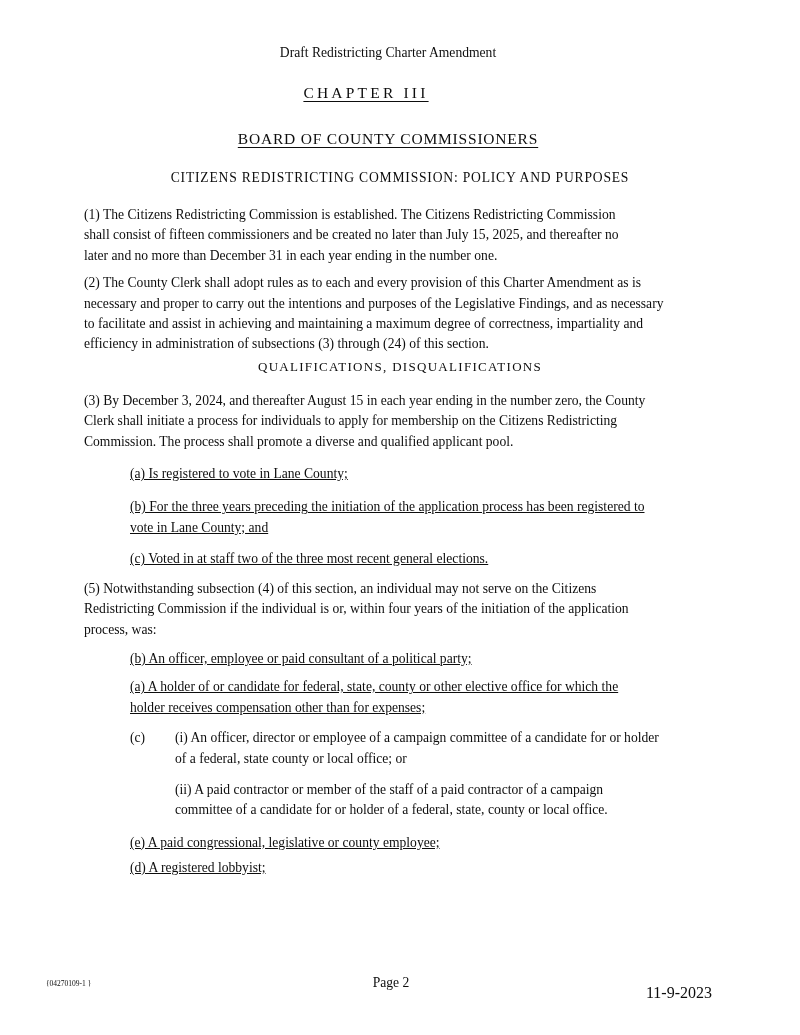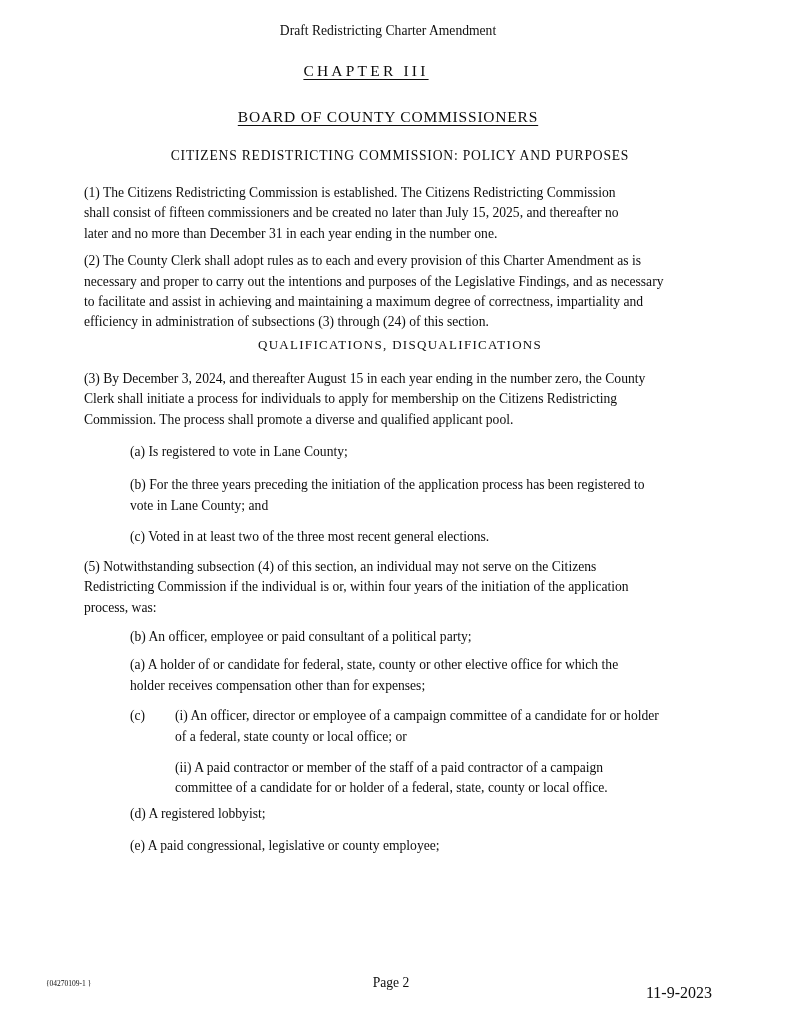--- a/index.html
+++ b/index.html
@@ -12,21 +12,21 @@
     height: 1035px;
     overflow: hidden;
     font-family: "Liberation Serif", "DejaVu Serif", serif;
     color: #0d0d0d;
   }
   .page {
     position: relative;
     width: 800px;
     height: 1035px;
     box-sizing: border-box;
-    padding-top: 23px;
+    padding-top: 45px;
     background: #ffffff;
   }
   .center { text-align: center; position: relative; }
   .doc-title {
     font-size: 13.6px;
     line-height: 16px;
     left: -12px;
   }
   .chapter-heading {
     margin-top: 23px;
@@ -60,21 +60,21 @@
     letter-spacing: 1.3px;
     left: 0;
   }
   .content {
     margin-left: 84px;
     margin-right: 36px;
     font-size: 13.6px;
     line-height: 20.4px;
   }
   .para { white-space: pre-line; }
-  .indent1 { margin-left: 46px; }
+  .indent1 { margin-left: 46px; text-decoration: underline; }
   .indent2 { margin-left: 91px; }
   .c-row { display: flex; margin-left: 46px; }
   .c-label { flex: 0 0 45px; width: 45px; }
   .mt19 { margin-top: 19px; }
   .mt13 { margin-top: 13px; }
   .mt12 { margin-top: 12px; }
   .mt11 { margin-top: 11px; }
   .mt10 { margin-top: 10px; }
   .mt9  { margin-top: 9px; }
   .mt8  { margin-top: 8px; }
@@ -136,43 +136,43 @@
     <div class="para mt16">(3) By December 3, 2024, and thereafter August 15 in each year ending in the number zero, the County
 Clerk shall initiate a process for individuals to apply for membership on the Citizens Redistricting
 Commission. The process shall promote a diverse and qualified applicant pool.</div>
 
 
     <div class="para indent1 mt12">(a) Is registered to vote in Lane County;</div>
 
     <div class="para indent1 mt13">(b) For the three years preceding the initiation of the application process has been registered to
 vote in Lane County; and</div>
 
-    <div class="para indent1 mt11">(c) Voted in at least two of the three most recent general elections.</div>
+    <div class="para indent1 mt11">(c) Voted in at staff two of the three most recent general elections.</div>
 
     <div class="para mt9">(5) Notwithstanding subsection (4) of this section, an individual may not serve on the Citizens
 Redistricting Commission if the individual is or, within four years of the initiation of the application
 process, was:</div>
 
     <div class="para indent1 mt9">(b) An officer, employee or paid consultant of a political party;</div>
 
     <div class="para indent1 mt8">(a) A holder of or candidate for federal, state, county or other elective office for which the
 holder receives compensation other than for expenses;</div>
 
     <div class="c-row mt10">
       <span class="c-label">(c)</span>
       <span class="para">(i) An officer, director or employee of a campaign committee of a candidate for or holder
 of a federal, state county or local office; or</span>
     </div>
 
     <div class="para indent2 mt11">(ii) A paid contractor or member of the staff of a paid contractor of a campaign
 committee of a candidate for or holder of a federal, state, county or local office.</div>
 
+    <div class="para indent1 mt12">(e) A paid congressional, legislative or county employee;</div>
+
     <div class="para indent1 mt5">(d) A registered lobbyist;</div>
-
-    <div class="para indent1 mt12">(e) A paid congressional, legislative or county employee;</div>
 
 
   </div>
 
   <div class="footer-docid">{04270109-1 }</div>
   <div class="footer-page">Page 2</div>
   <div class="footer-date">11-9-2023</div>
 
 </div>
 

